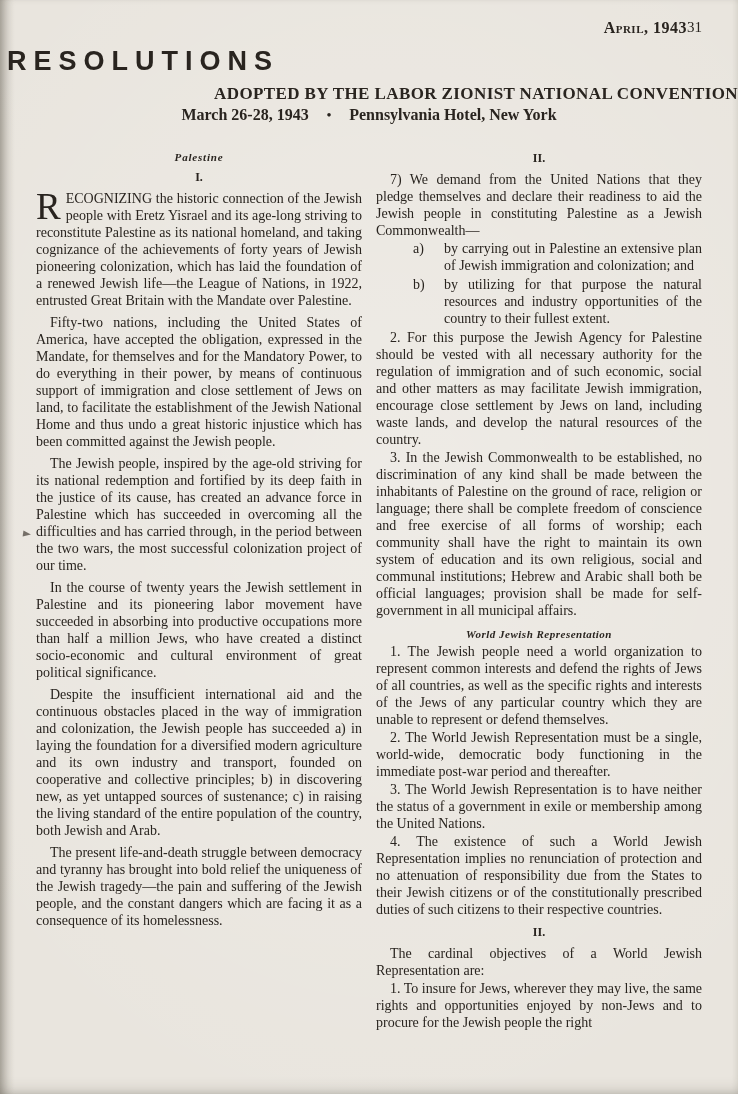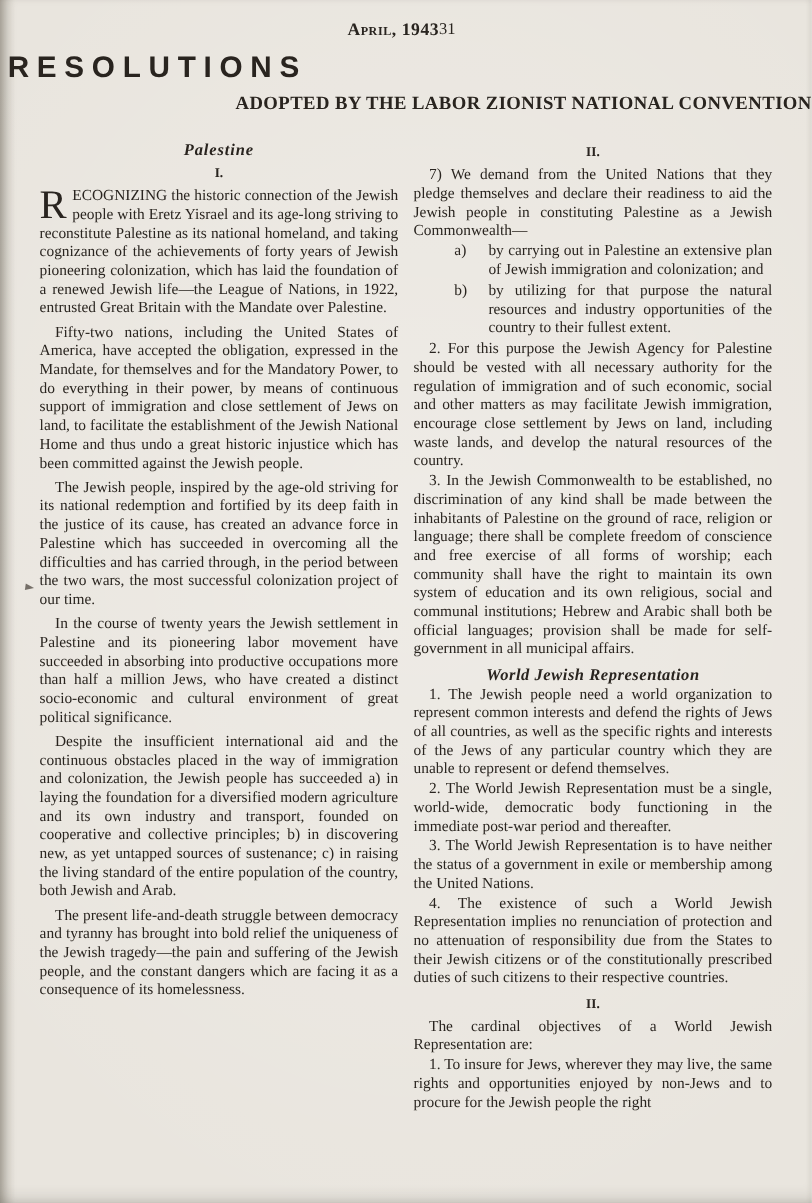--- a/index.html
+++ b/index.html
@@ -22,21 +22,21 @@
     box-shadow: inset 10px 0 12px -8px rgba(60,55,45,0.45),
                 inset 0 -12px 16px -12px rgba(60,55,45,0.30),
                 inset -4px 0 8px -6px rgba(60,55,45,0.20);
     color: var(--ink);
     overflow: hidden;
   }
 
   
   .masthead {
     display: flex;
-    justify-content: center;
+    justify-content: flex-end;
     align-items: flex-start;
     padding: 19px 32px 0 28px;
   }
   .issue-date {
     font-variant: small-caps;
     font-weight: bold;
     font-size: 16px;
     letter-spacing: 0.5px;
   }
   .page-number { font-weight: normal; font-size: 15px; padding-right: 4px; }
@@ -71,21 +71,21 @@
     display: flex;
     gap: 14px;
     padding: 25px 36px 0 36px;
   }
   .col { width: 326px; font-size: 14px; line-height: 17px; }
 
   .section-heading {
     text-align: center;
     font-style: italic;
     font-weight: bold;
-    font-size: 15px;
+    font-size: 11px;
     letter-spacing: 0.8px;
     margin-bottom: 3px;
   }
   .numeral-heading {
     text-align: center;
     font-size: 12px;
     margin: 1px 0 4px 0;
     font-weight: bold;
   }
   .col p {
@@ -132,20 +132,25 @@
 
 <div class="page">
 
   <div class="masthead">
     <span class="issue-date">April, 1943</span>
     <span class="page-number">31</span>
   </div>
 
   <div class="title">RESOLUTIONS</div>
   <div class="subtitle">ADOPTED BY THE LABOR ZIONIST NATIONAL CONVENTION</div>
+  <div class="dateline">
+    <span>March 26-28, 1943</span>
+    <span class="sep">•</span>
+    <span>Pennsylvania Hotel, New York</span>
+  </div>
 
   <div class="columns">
 
     <div class="col col-left">
       <div class="section-heading">Palestine</div>
       <div class="numeral-heading">I.</div>
 
       <p class="dropcap-para"><span class="dropcap">R</span><span>ECOGNIZING the historic connection of the Jewish people with Eretz Yisrael and its age-long striving to reconstitute Palestine as its national homeland, and taking cognizance of the achievements of forty years of Jewish pioneering colonization, which has laid the foundation of a renewed Jewish life—the League of Nations, in 1922, entrusted Great Britain with the Mandate over Palestine.</span></p>
 
       <p>Fifty-two nations, including the United States of America, have accepted the obligation, expressed in the Mandate, for themselves and for the Mandatory Power, to do everything in their power, by means of continuous support of immigration and close settlement of Jews on land, to facilitate the establishment of the Jewish National Home and thus undo a great historic injustice which has been committed against the Jewish people.</p>

